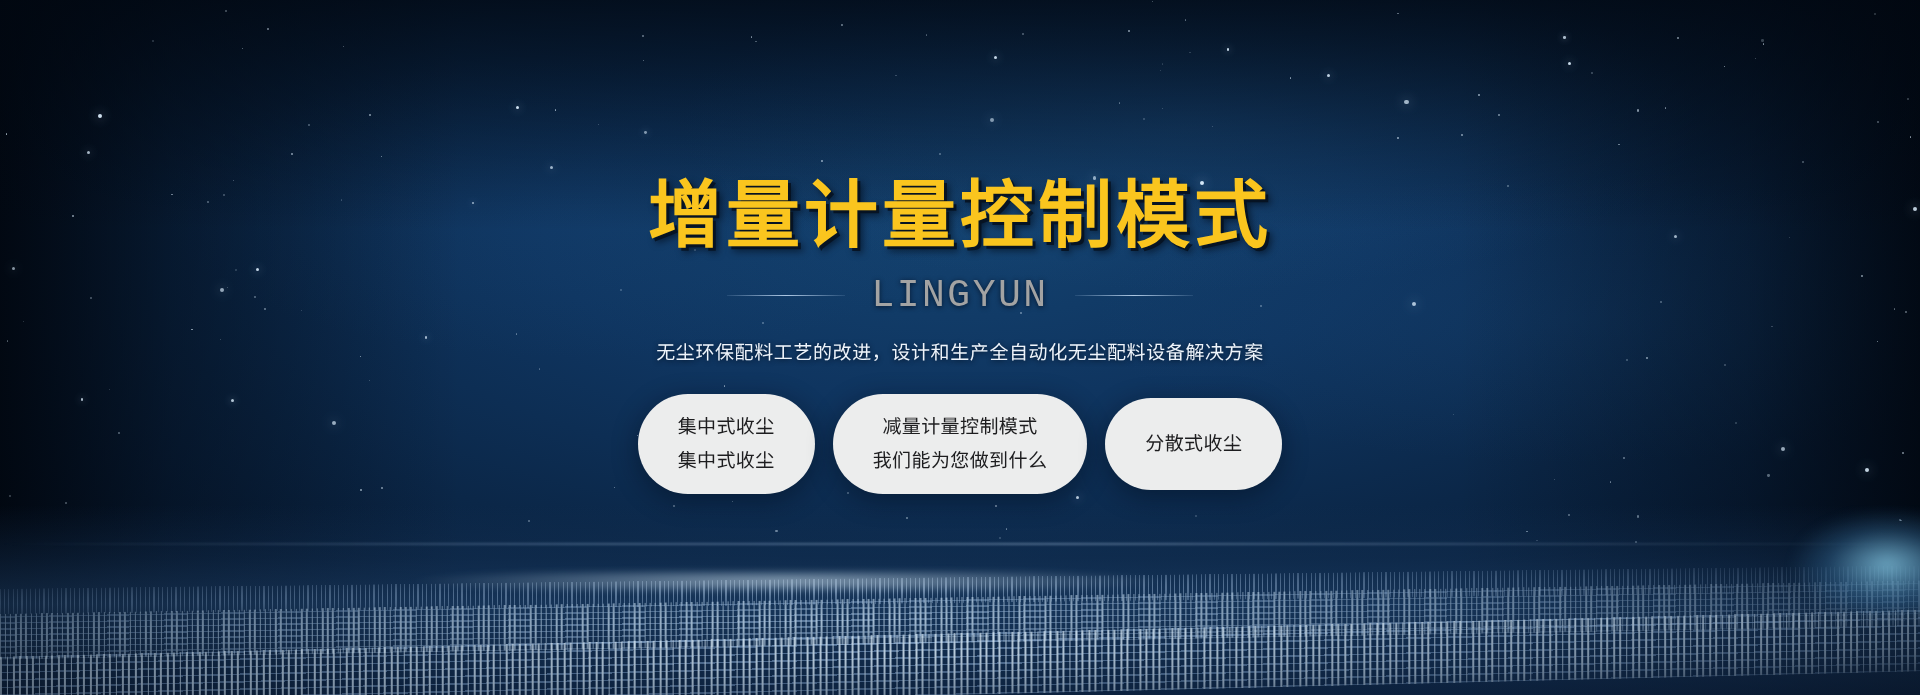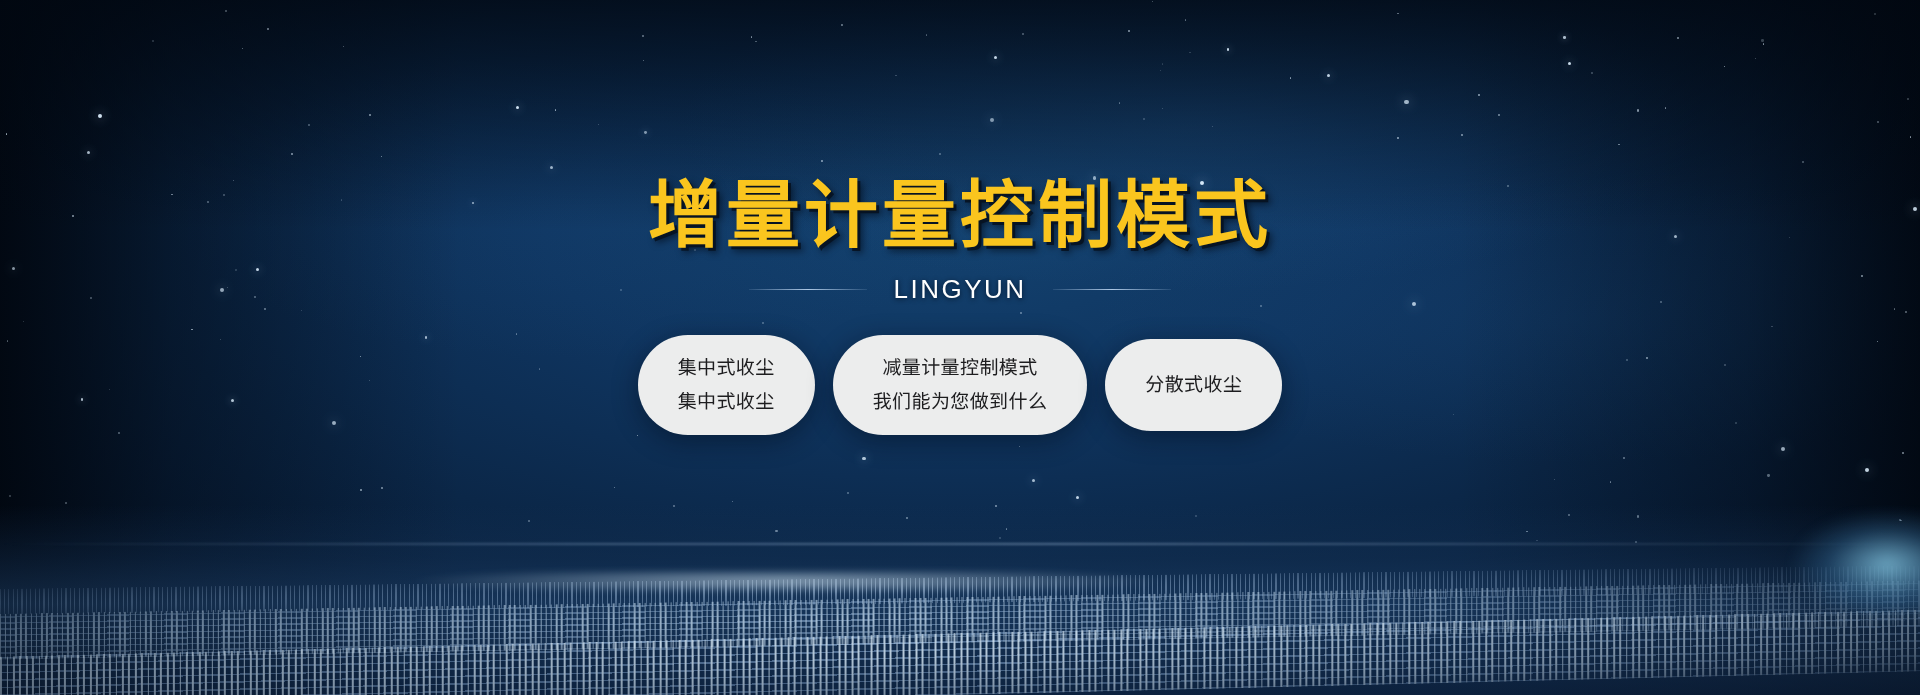--- a/index.html
+++ b/index.html
@@ -158,24 +158,24 @@
   .sub-en-row{
     display:flex; align-items:center; justify-content:center;
     gap:26px;
     margin-top:22px;
   }
   .rule{
     width:118px; height:1px;
     background:linear-gradient(to right, rgba(176,206,238,.12), rgba(200,224,250,.85), rgba(176,206,238,.12));
   }
   .sub-en{
-    font-family:Liberation Sans, sans-serif;
-    font-size:26px;
+    font-family:Liberation Mono, monospace;
+    font-size:38px;
     letter-spacing:2.5px;
-    color:#ffffff;
+    color:#a3a3a3;
     text-shadow:0 1px 5px rgba(4,14,30,.8);
     white-space:nowrap;
   }
 
   .sub-cn{
     margin-top:20px;
     font-family:"DejaVu Sans","Liberation Sans",sans-serif;
     font-size:19px;
     letter-spacing:.6px;
     color:#eef4fb;
@@ -388,20 +388,21 @@
   <div class="content">
 
     <h1 class="headline">增量计量控制模式</h1>
 
     <div class="sub-en-row">
       <span class="rule"></span>
       <span class="sub-en">LINGYUN</span>
       <span class="rule"></span>
     </div>
 
+    <div class="sub-cn">无尘环保配料工艺的改进，设计和生产全自动化无尘配料设备解决方案</div>
 
     <div class="pills">
 
       <div class="pill">
         <span class="pill-line">集中式收尘</span>
         <span class="pill-line">集中式收尘</span>
       </div>
 
       <div class="pill">
         <span class="pill-line">减量计量控制模式</span>

